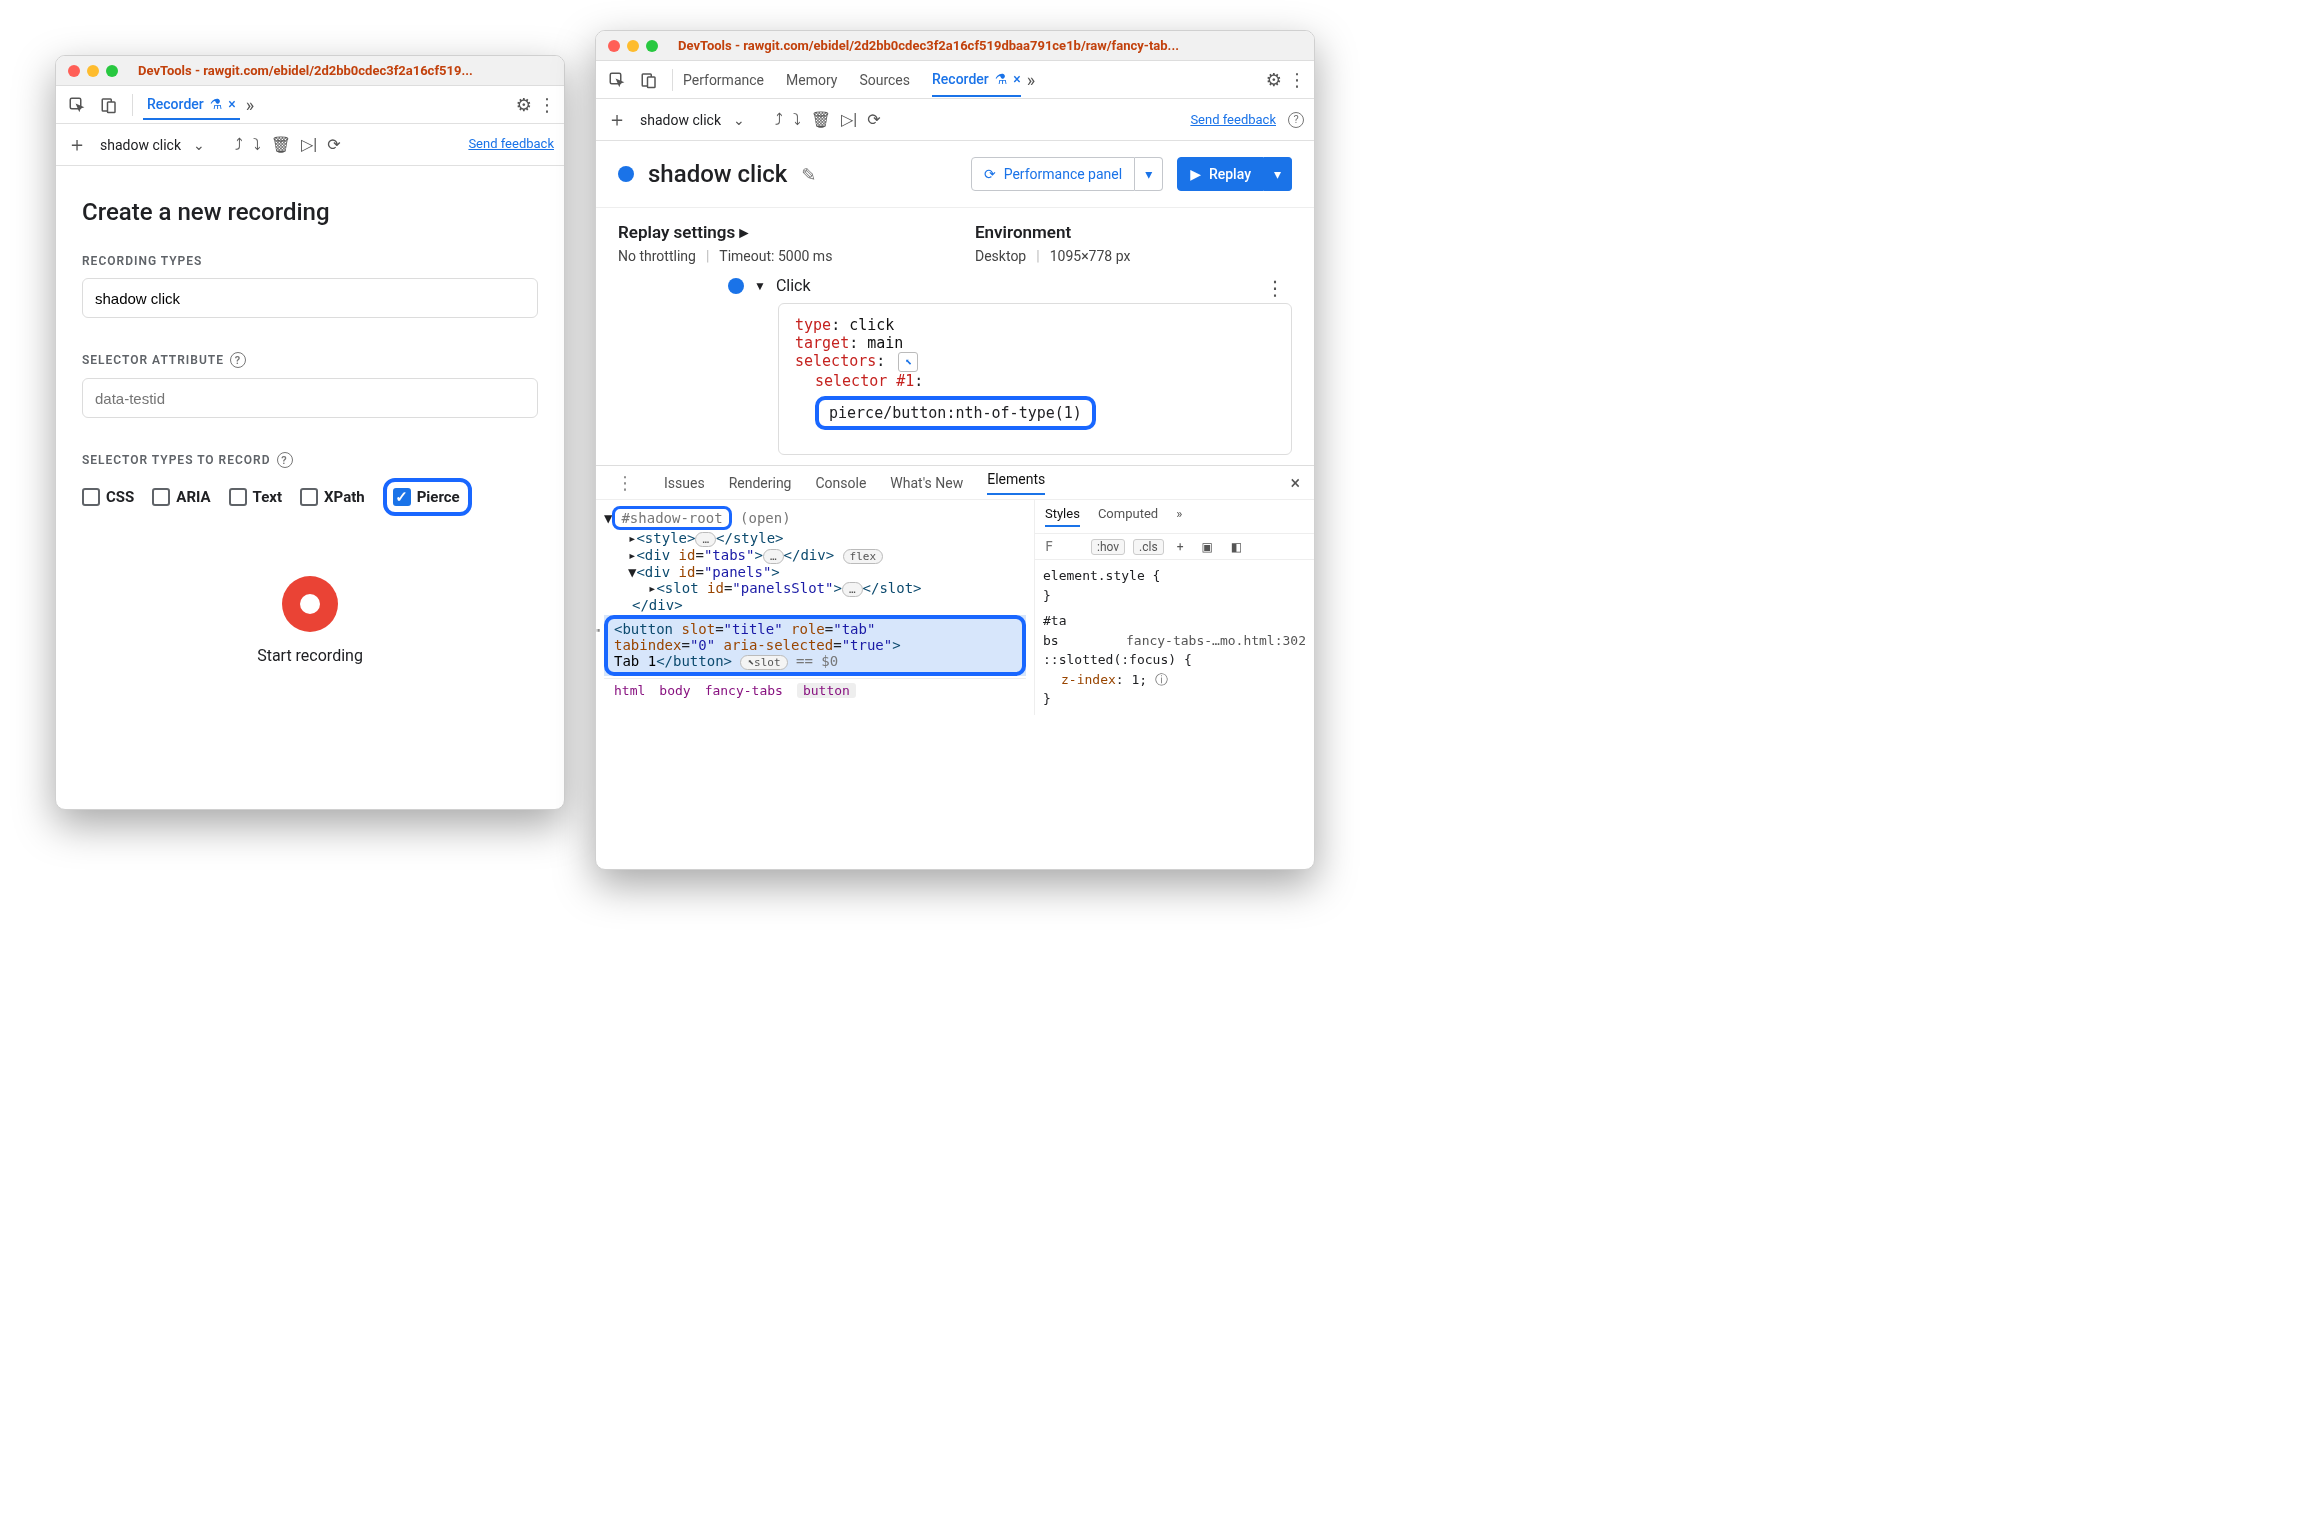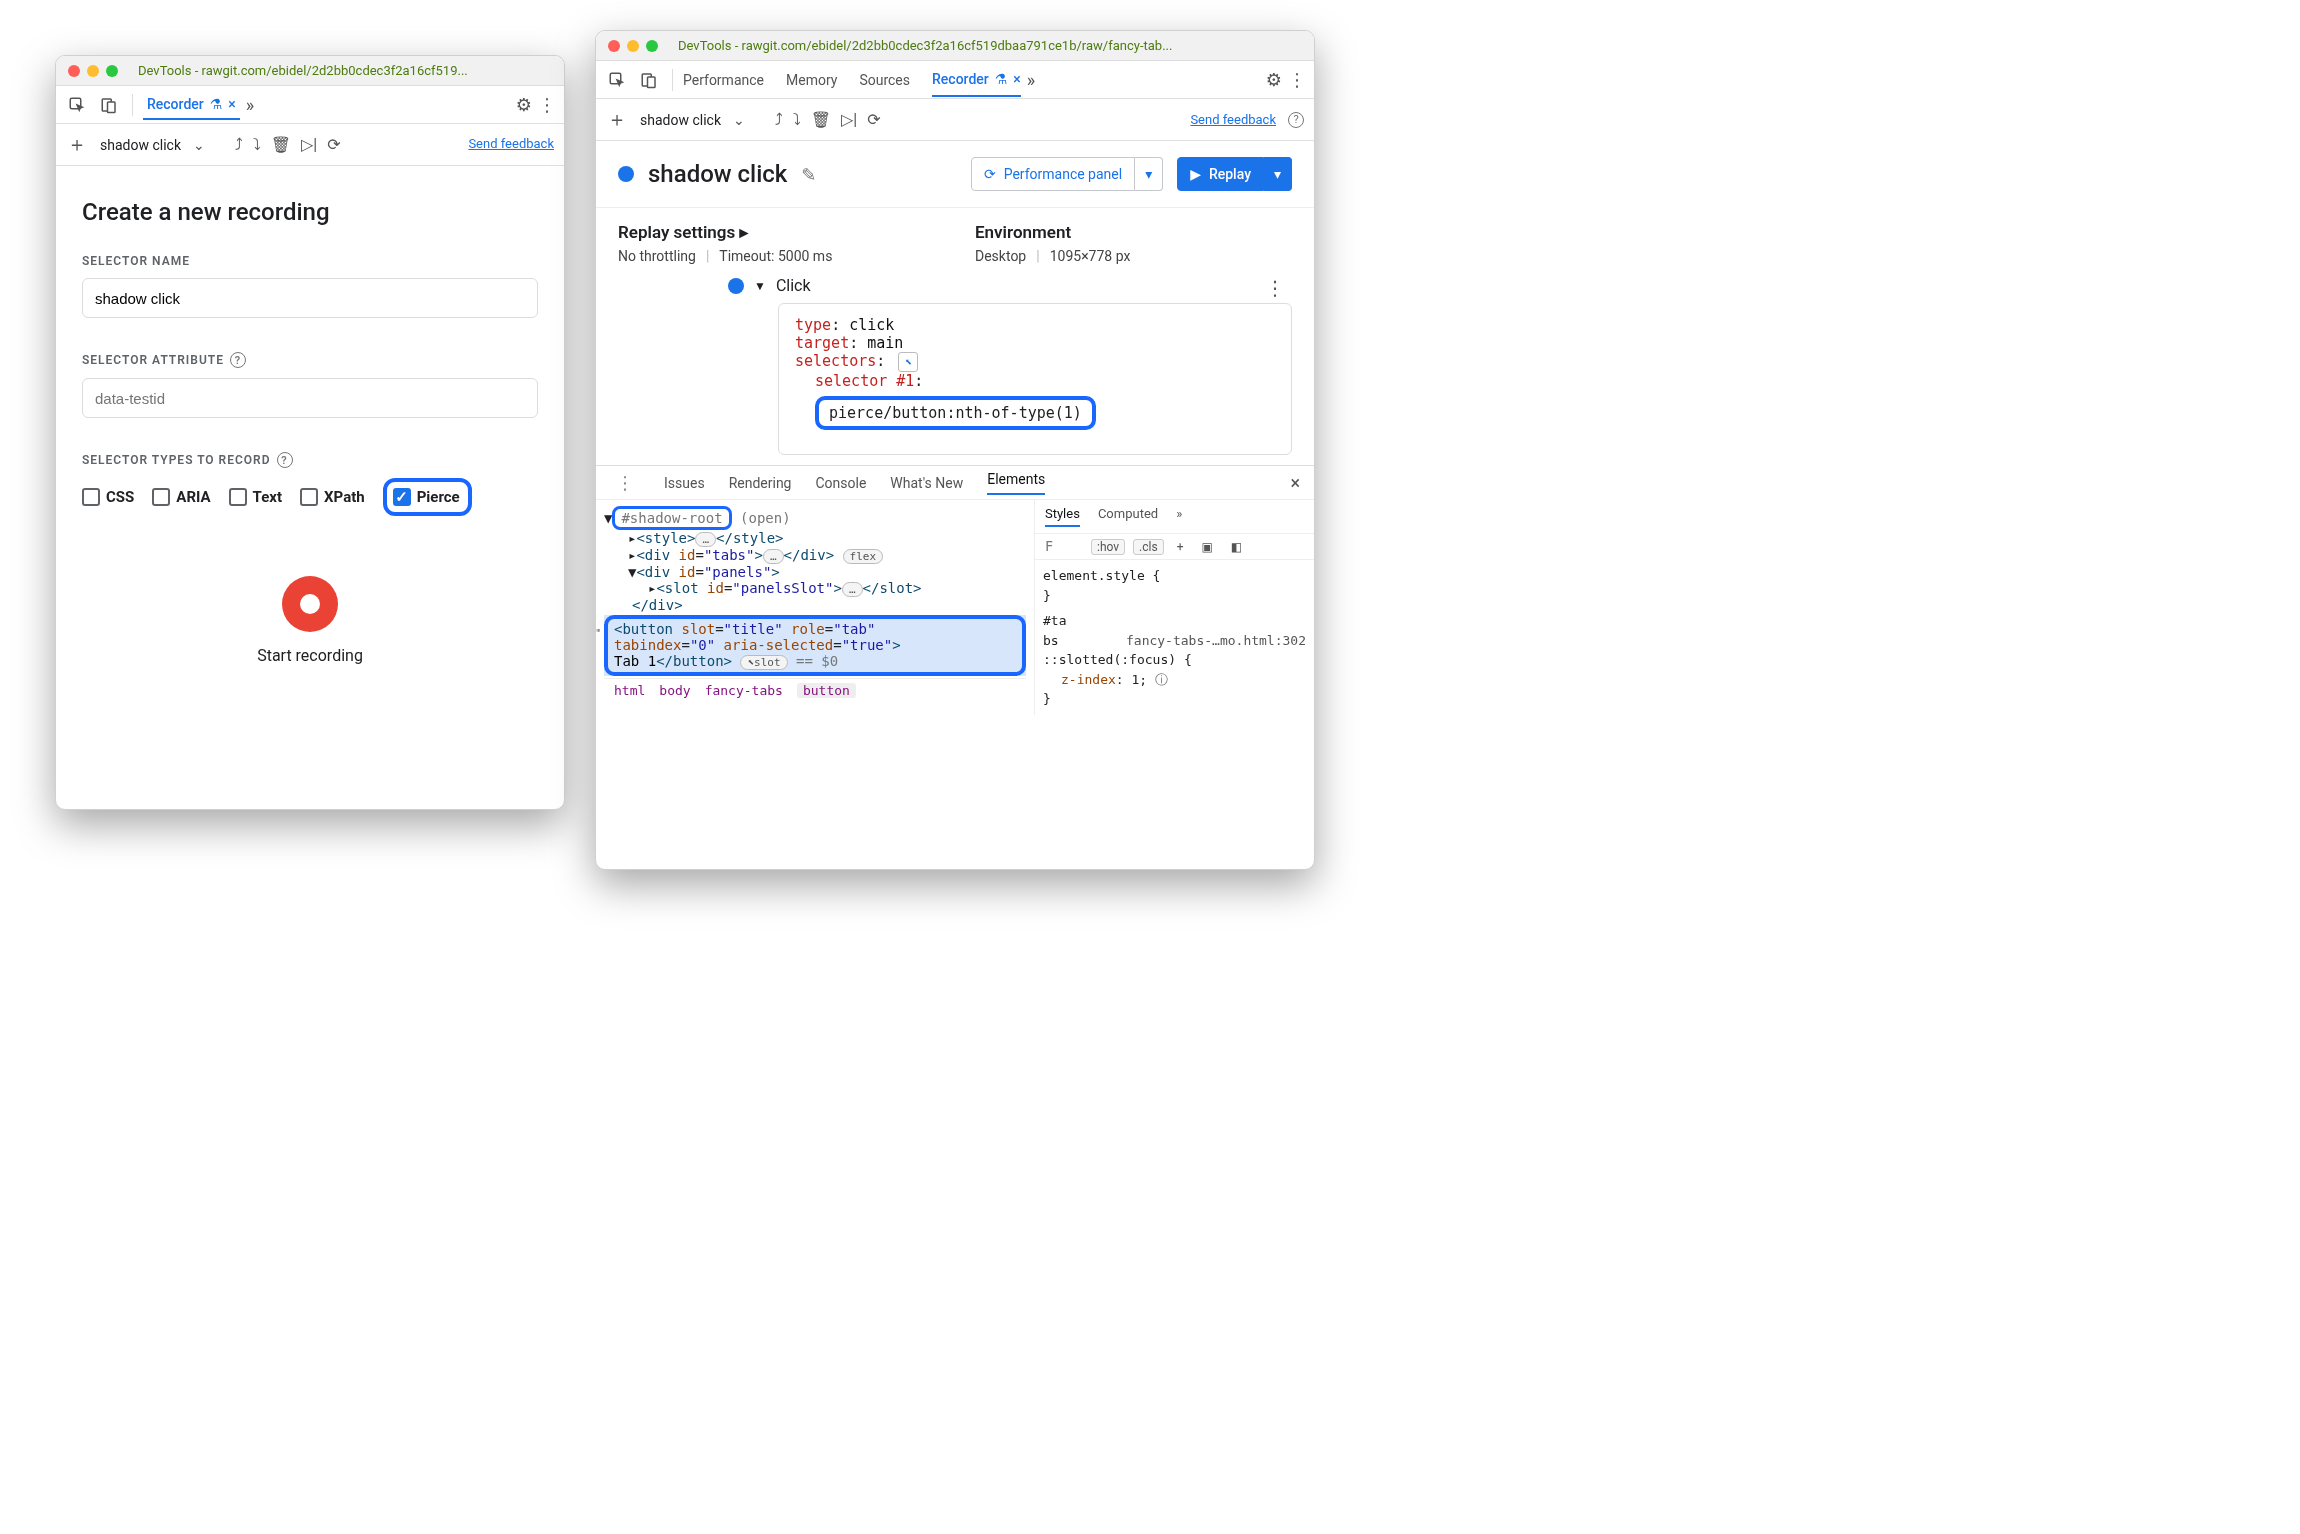--- a/index.html
+++ b/index.html
@@ -5,21 +5,21 @@
   * { box-sizing: border-box; }
   body { margin:0; padding:30px; background:#fff; font-family:-apple-system,BlinkMacSystemFont,"Segoe UI",Roboto,Helvetica,Arial,sans-serif; font-size:14px; color:#202124; }
   .stage { position:relative; width:1440px; height:900px; }
   .win { position:absolute; background:#fff; border-radius:10px; box-shadow:0 15px 40px rgba(0,0,0,.35); overflow:hidden; border:1px solid #d0d0d0; }
   .win.left { left:25px; top:25px; width:510px; height:755px; }
   .win.right { left:565px; top:0; width:720px; height:840px; }
   .titlebar { display:flex; align-items:center; gap:8px; height:30px; padding:0 12px; background:#f1f1f1; border-bottom:1px solid #ddd; font-size:13px; }
   .dots { display:flex; gap:7px; }
   .dot { width:12px; height:12px; border-radius:50%; }
   .dot.r{background:#ff5f57}.dot.y{background:#febc2e}.dot.g{background:#28c840}
-  .title-txt { white-space:nowrap; overflow:hidden; text-overflow:ellipsis; font-weight:400; color:#4d7c0f;padding-left:12px;}
+  .title-txt { white-space:nowrap; overflow:hidden; text-overflow:ellipsis; font-weight:700; color:#c2410c;padding-left:12px;}
   .toolbar { display:flex; align-items:center; height:38px; padding:0 8px; gap:6px; border-bottom:1px solid #e0e0e0; }
   .tb-ico { width:26px; height:26px; display:flex; align-items:center; justify-content:center; color:#555; font-size:16px; }
   .tb-sep { width:1px; height:22px; background:#ddd; margin:0 4px;}
   .tab { display:flex; align-items:center; gap:6px; padding:6px 4px; font-size:14px; color:#555;}
   .tab.active { color:#1a73e8; border-bottom:2px solid#1a73e8; font-weight:500;}
   .recbar { display:flex; align-items:center; height:42px; padding:0 10px; gap:12px; border-bottom:1px solid #e0e0e0; font-size:14px;}
   .recbar .plus{font-size:20px; color:#555; width:22px; text-align:center;}
   .recbar .name{flex:0 0 auto;}
   .recbar .chev{color:#555;}
   .recbar .ricons{display:flex; gap:10px; color:#555; font-size:16px;}
@@ -143,21 +143,21 @@
       <span>▷|</span>
       <span>⟳</span>
     </div>
     <span style="flex:1"></span>
     <span class="linklike" style="text-align:right;line-height:1.1">Send feedback</span>
   </div>
 
   <div class="panel">
     <h2 class="sect">Create a new recording</h2>
 
-    <div class="lbl">SELECTOR NAME</div>
+    <div class="lbl">RECORDING TYPES</div>
     <input class="inp" value="shadow click" style="">
 
     <div style="height:34px;"></div>
     <div class="lbl">
       <span>SELECTOR ATTRIBUTE</span>
       <span class="help">?</span>
     </div>
     <input class="inp" placeholder="data-testid" style="">
 
     <div style="height:34px;"></div>

